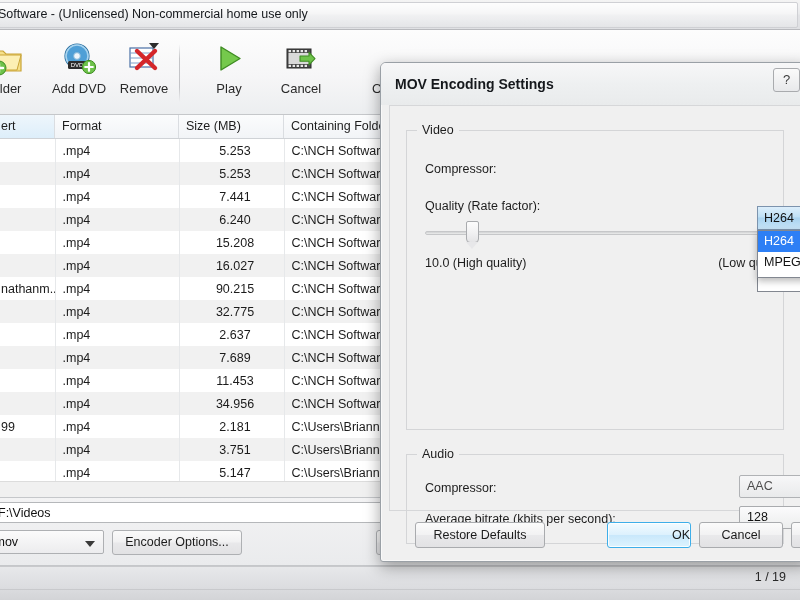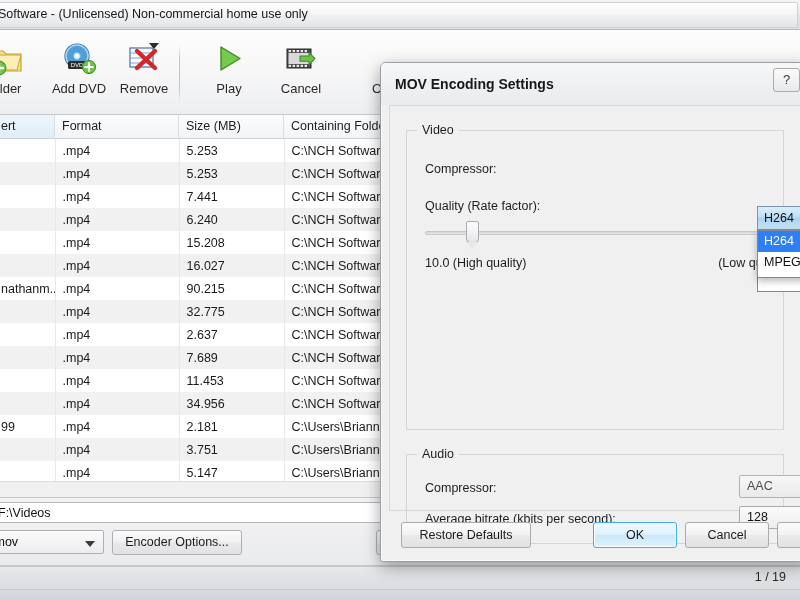--- a/index.html
+++ b/index.html
@@ -87,21 +87,21 @@
   }
   table.vlist td {
     height: 23px; font-size: 12.5px; color: #1b1b1b;
     padding: 0 0 0 7px; border-right: 1px solid #e6e8ea;
     white-space: nowrap; overflow: hidden;
     box-sizing: border-box;
   }
   table.vlist tr.alt td { background: #f1f1f1; }
   table.vlist tr td.c0 { width: 61px; }
   table.vlist tr td.c1 { width: 124px; }
-  table.vlist tr td.c2 { width: 105px; }
+  table.vlist tr td.c2 { width: 105px; text-align: center; }
   table.vlist tr td.c3 { width: 516px; border-right: none; }
 
   .list-vscroll {
     position: absolute; right: 0; top: 0; width: 16px; height: 383px;
     background: #f0f0f0; border-left: 1px solid #dcdcdc; box-sizing: border-box;
   }
   .list-vthumb {
     position: absolute; left: 1px; top: 24px; width: 13px; height: 150px;
     background: linear-gradient(to right, #fdfdfd, #e6e7e9);
     border: 1px solid #c3c4c7; border-radius: 2px;
@@ -266,20 +266,21 @@
     border: 1px solid #a9abae; border-radius: 2px;
     font-size: 12.5px; line-height: 21px; padding-left: 7px; color: #111;
     box-sizing: border-box;
   }
   .dlg-btn {
     position: absolute; height: 26px; bottom: 13px;
     background: linear-gradient(to bottom, #fbfbfb 0%, #f2f2f3 48%, #e9e9eb 52%, #e2e2e4 100%);
     border: 1px solid #a9abae; border-radius: 3px;
     font-size: 12.5px; color: #1b1b1b; text-align: center; line-height: 24px;
     box-sizing: border-box;
+    margin-left: 14px;
   }
   .dlg-btn.default {
     background: linear-gradient(to bottom, #f2fbff 0%, #ddf1fd 48%, #c9e8fb 52%, #ddf3fe 100%);
     border: 1px solid #3daee9;
     box-shadow: 0 0 0 1px rgba(255,255,255,0.85) inset;
   }
 </style>
 </head>
 <body>
 
@@ -543,18 +544,18 @@
 
         <div class="fld-label" style="left:18px; top:26px;">Compressor:</div>
         <div class="ro-field" style="left:332px; width:110px; top:20px;">AAC</div>
 
         <div class="fld-label" style="left:18px; top:57px;">Average bitrate (kbits per second):</div>
         <div class="val-field" style="left:332px; width:110px; top:51px;">128</div>
       </div>
     </div>
 
     <div class="dlg-btn" style="left:20px; width:130px;">Restore Defaults</div>
-    <div class="dlg-btn default" style="left:212px; width:84px;">OK</div>
+    <div class="dlg-btn default" style="left:212px; width:84px;text-align:right;">OK</div>
     <div class="dlg-btn" style="left:304px; width:84px;">Cancel</div>
     <div class="dlg-btn" style="left:396px; width:84px;">H</div>
   </div>
 
 </div>
 
 </body></html>

